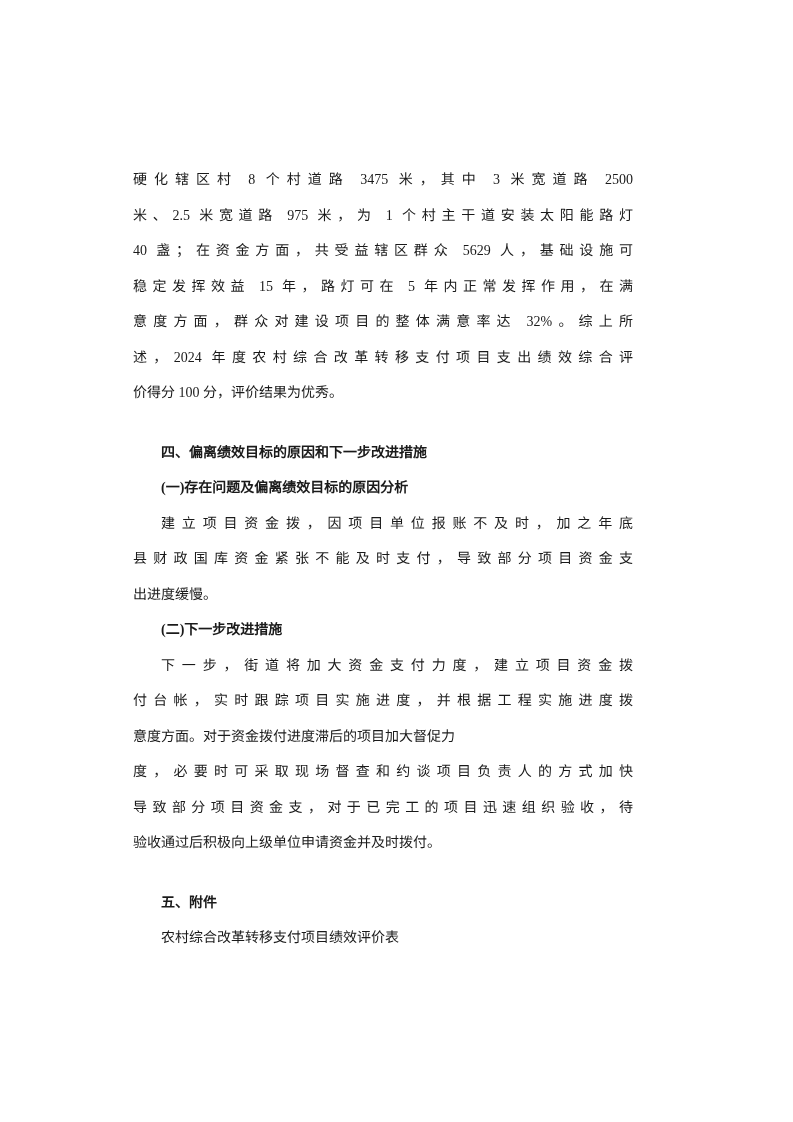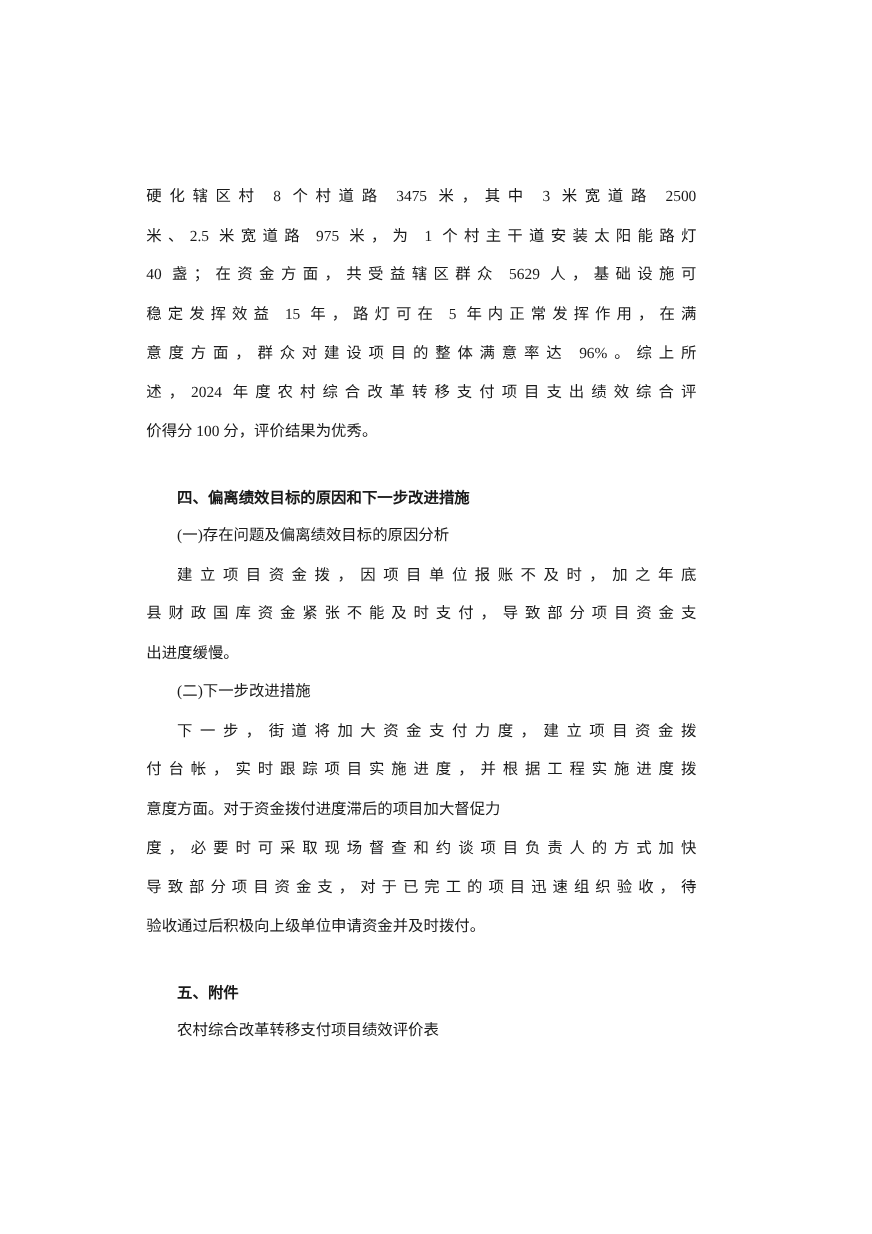--- a/index.html
+++ b/index.html
@@ -42,33 +42,33 @@
     font-family: "Liberation Serif", "DejaVu Serif", serif;
     font-weight: 400;
   }
   .style-heading {
     font-family: "Liberation Sans", "DejaVu Sans", sans-serif;
     font-weight: 700;
     margin-top: 24px;
   }
   .style-subheading {
     font-family: "Liberation Serif", "DejaVu Serif", serif;
-    font-weight: 400;
+    font-weight: 700;
   }
 </style>
 </head>
 <body style="background: rgb(255, 255, 255);">
 
 <div class="page">
   <div class="doc-body" id="doc-body" style="color: rgb(26, 26, 26);">
       <div class="line style-body">硬化辖区村 8 个村道路 3475 米，其中 3 米宽道路 2500</div>
       <div class="line style-body">米、2.5 米宽道路 975 米，为 1 个村主干道安装太阳能路灯</div>
       <div class="line style-body">40 盏；在资金方面，共受益辖区群众 5629 人，基础设施可</div>
       <div class="line style-body">稳定发挥效益 15 年，路灯可在 5 年内正常发挥作用，在满</div>
-      <div class="line style-body">意度方面，群众对建设项目的整体满意率达 96%。综上所</div>
+      <div class="line style-body">意度方面，群众对建设项目的整体满意率达 32%。综上所</div>
       <div class="line style-body">述，2024 年度农村综合改革转移支付项目支出绩效综合评</div>
       <div class="line style-body nofill">价得分 100 分，评价结果为优秀。</div>
       <div class="line style-heading nofill indent">四、偏离绩效目标的原因和下一步改进措施</div>
       <div class="line style-subheading nofill indent">(一)存在问题及偏离绩效目标的原因分析</div>
       <div class="line style-body indent">建立项目资金拨，因项目单位报账不及时，加之年底</div>
       <div class="line style-body">县财政国库资金紧张不能及时支付，导致部分项目资金支</div>
       <div class="line style-body nofill">出进度缓慢。</div>
       <div class="line style-subheading nofill indent">(二)下一步改进措施</div>
       <div class="line style-body indent">下一步，街道将加大资金支付力度，建立项目资金拨</div>
       <div class="line style-body">付台帐，实时跟踪项目实施进度，并根据工程实施进度拨</div>

